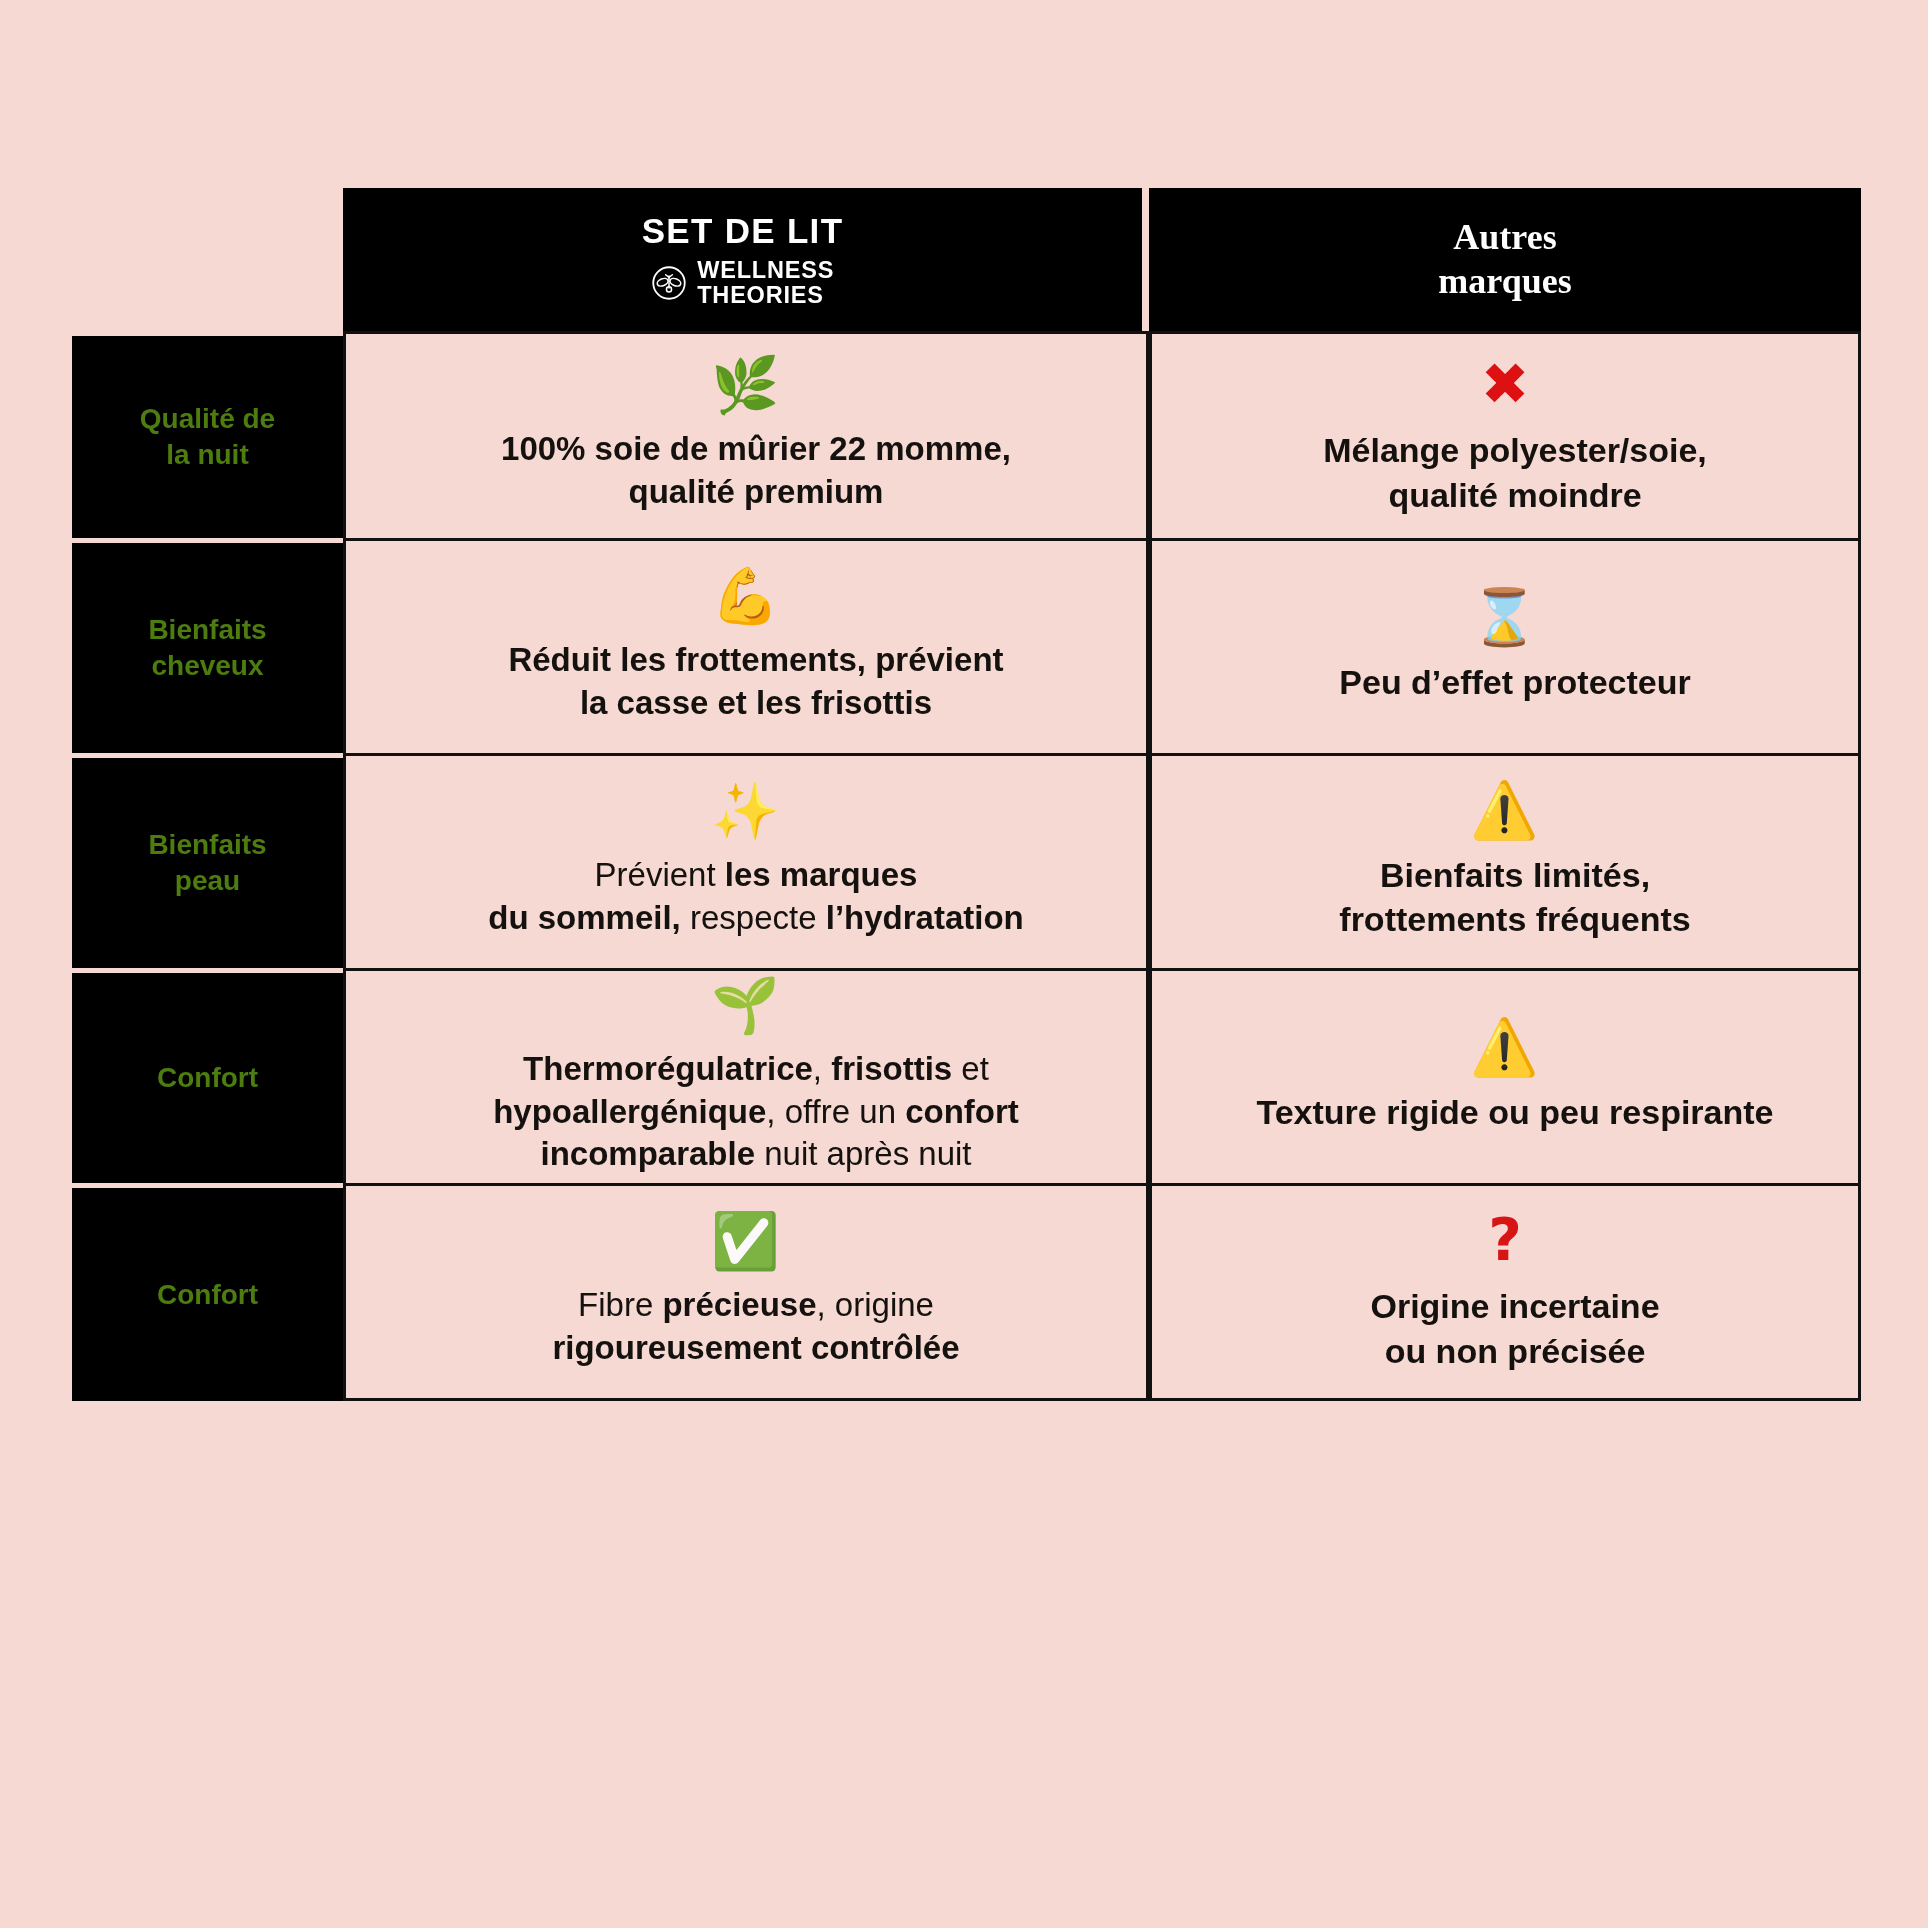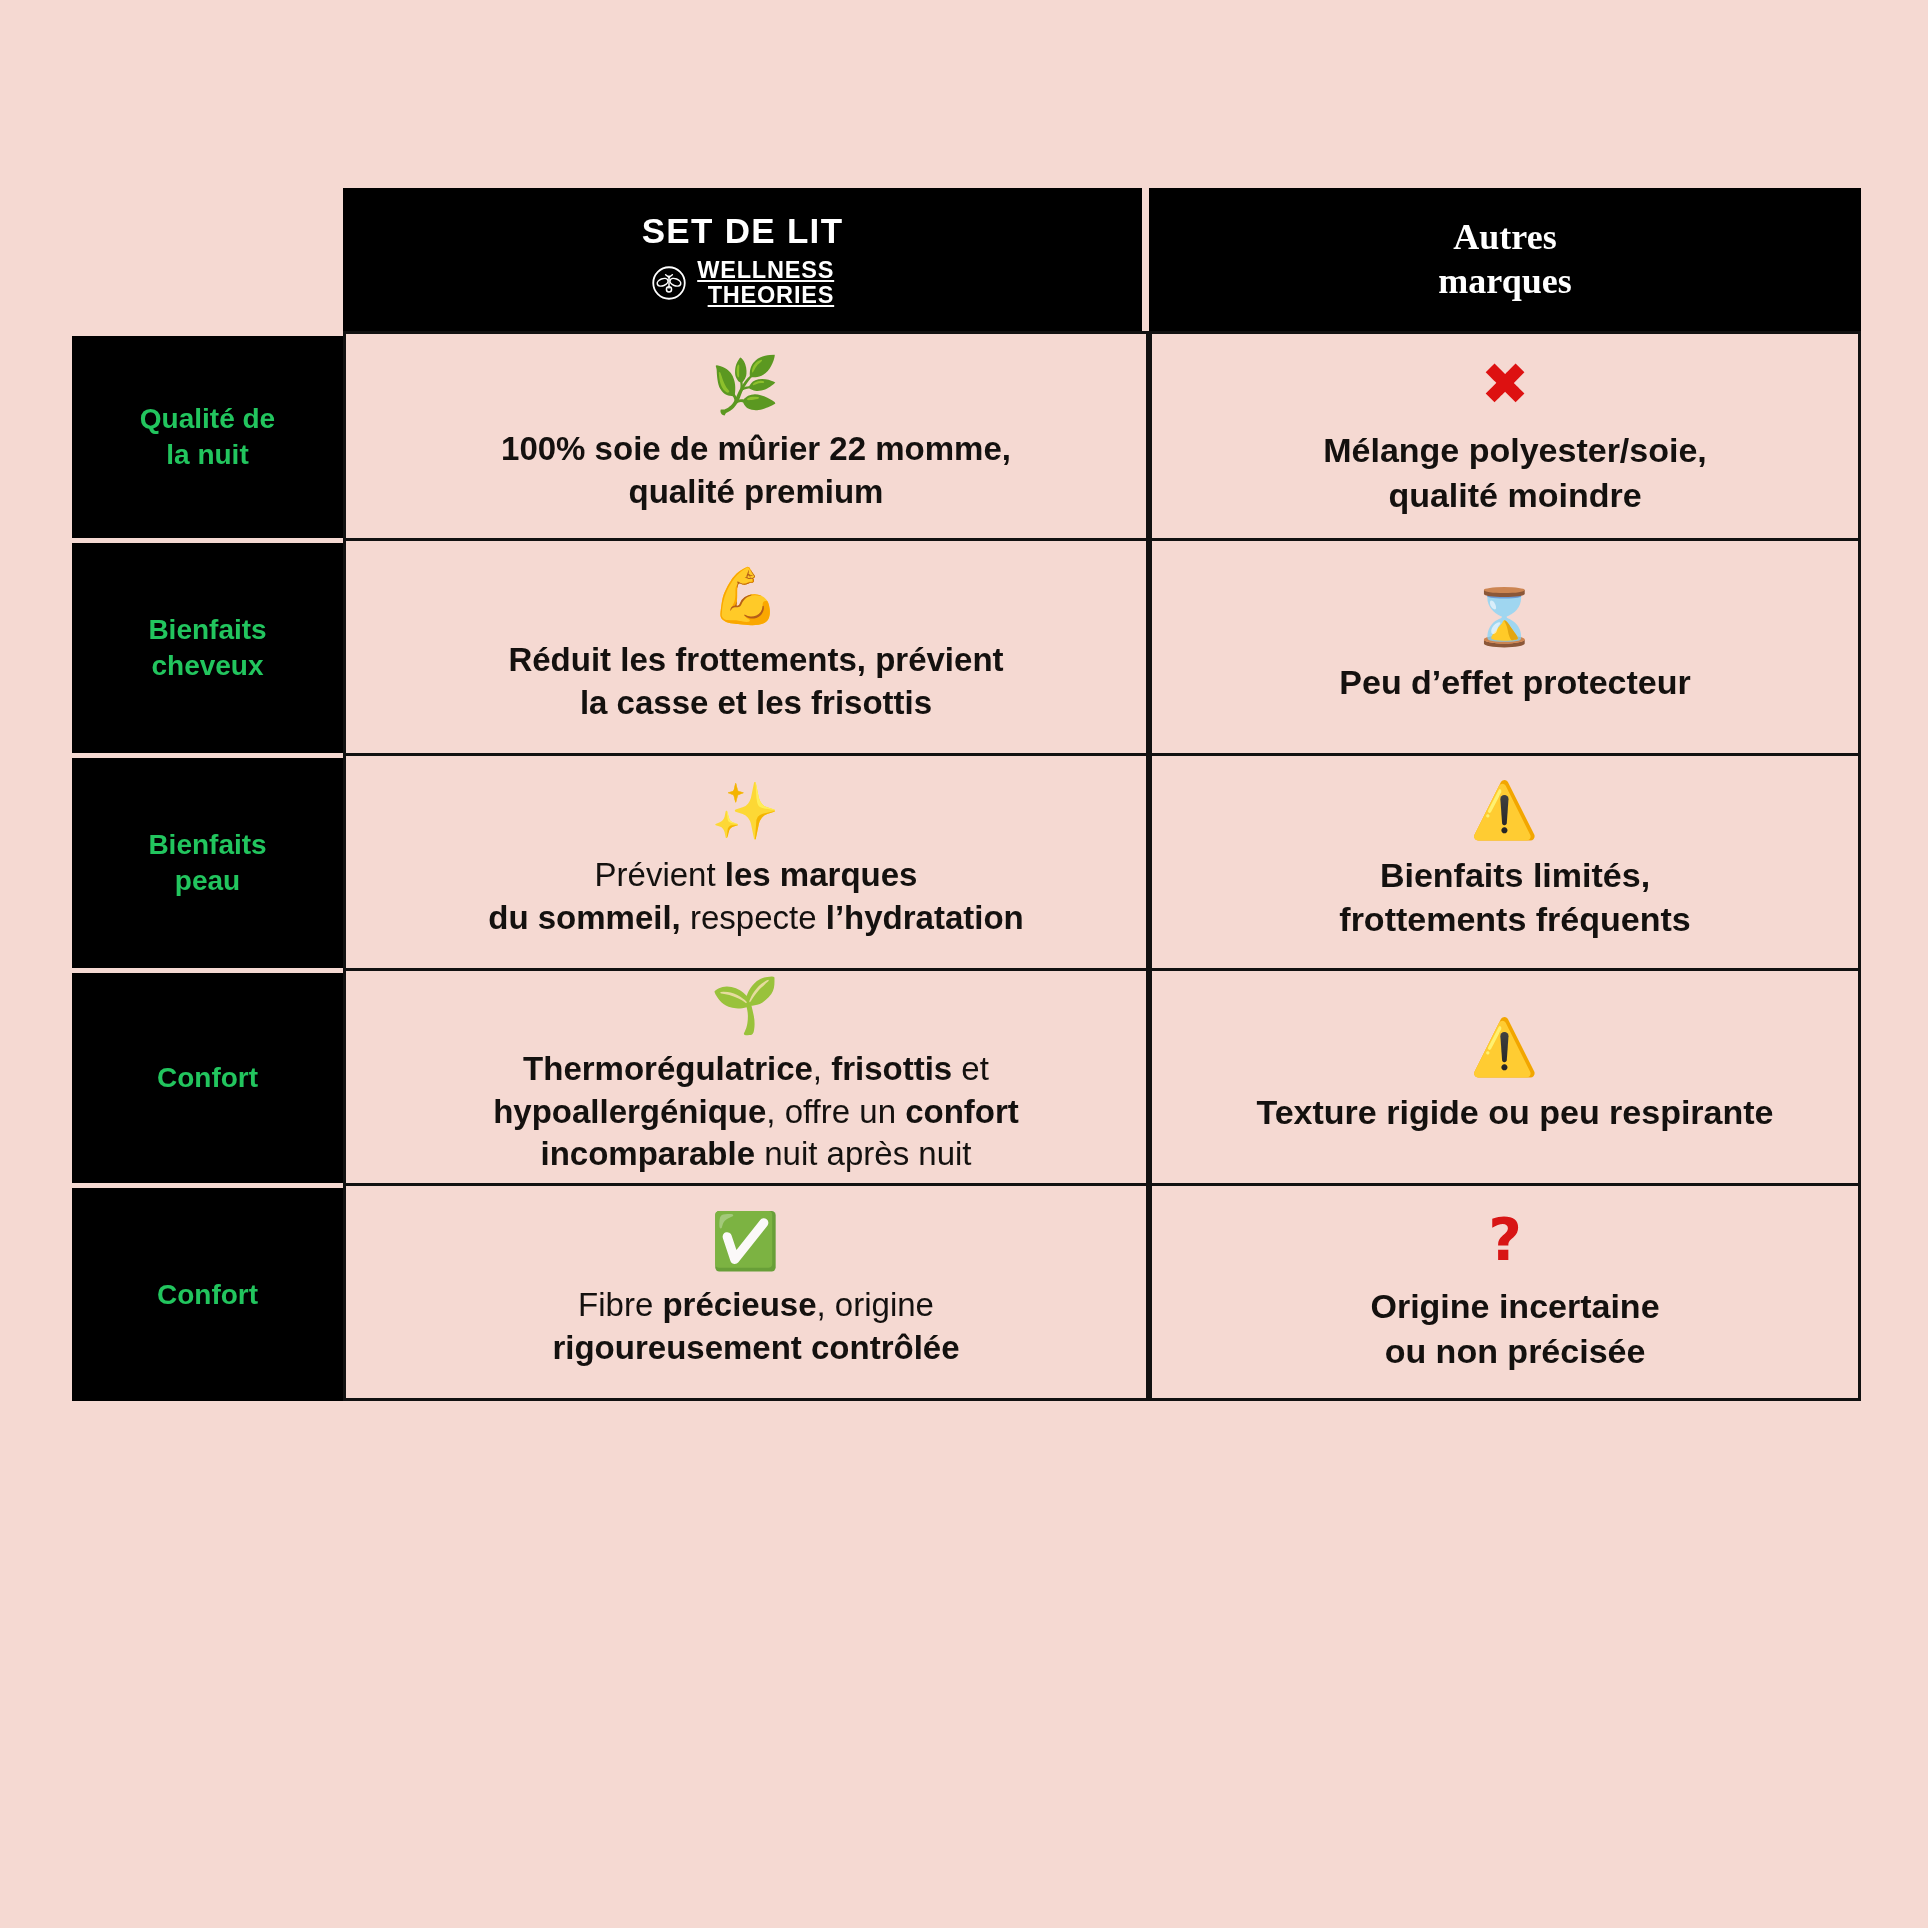--- a/index.html
+++ b/index.html
@@ -75,40 +75,39 @@
     margin-top: 6.6px;
   }
 
   .logo-mark {
     width: 36px;
     height: 36px;
     flex: 0 0 36px;
   }
 
   .logo-words {
-    text-align: right;
+    text-align: left;
     font-size: 23.5px;
     font-weight: 800;
     line-height: 1.08;
     letter-spacing: 0.8px;
     text-transform: uppercase;
-    text-decoration: underline;
   }
 
   .hdr-other-title {
     font-size: 36px;
     font-weight: 700;
     line-height: 1.22;
     font-family: Liberation Serif, serif;
   }
 
   
   .row-label {
     background: #000000;
-    color: #22c55e;
+    color: #4d7c0f;
     text-align: center;
     font-size: 28px;
     font-weight: 700;
     line-height: 1.28;
     border-top: 5.6px solid #f5d9d2;
     padding: 9.4px 13px;
     box-sizing: border-box;
   }
 
   .cell {

